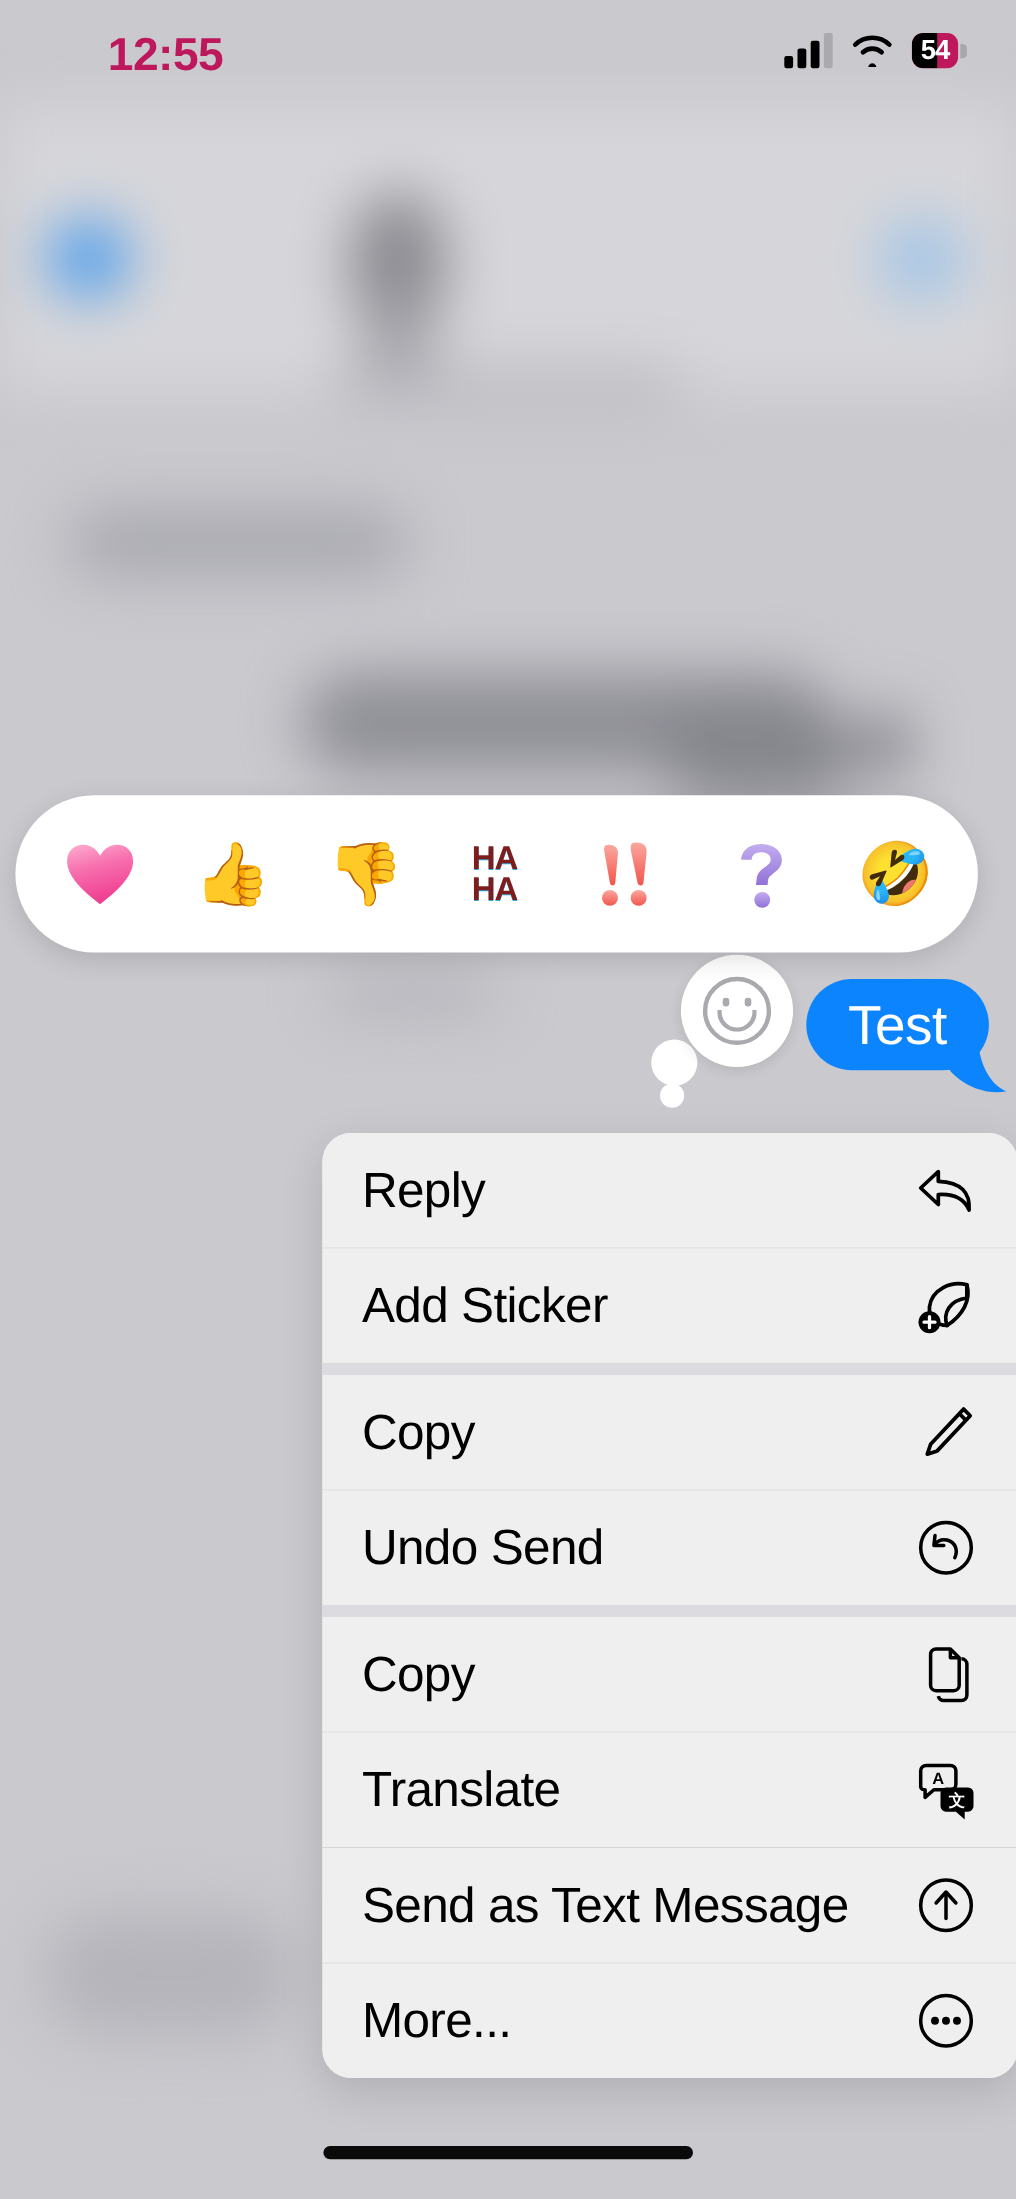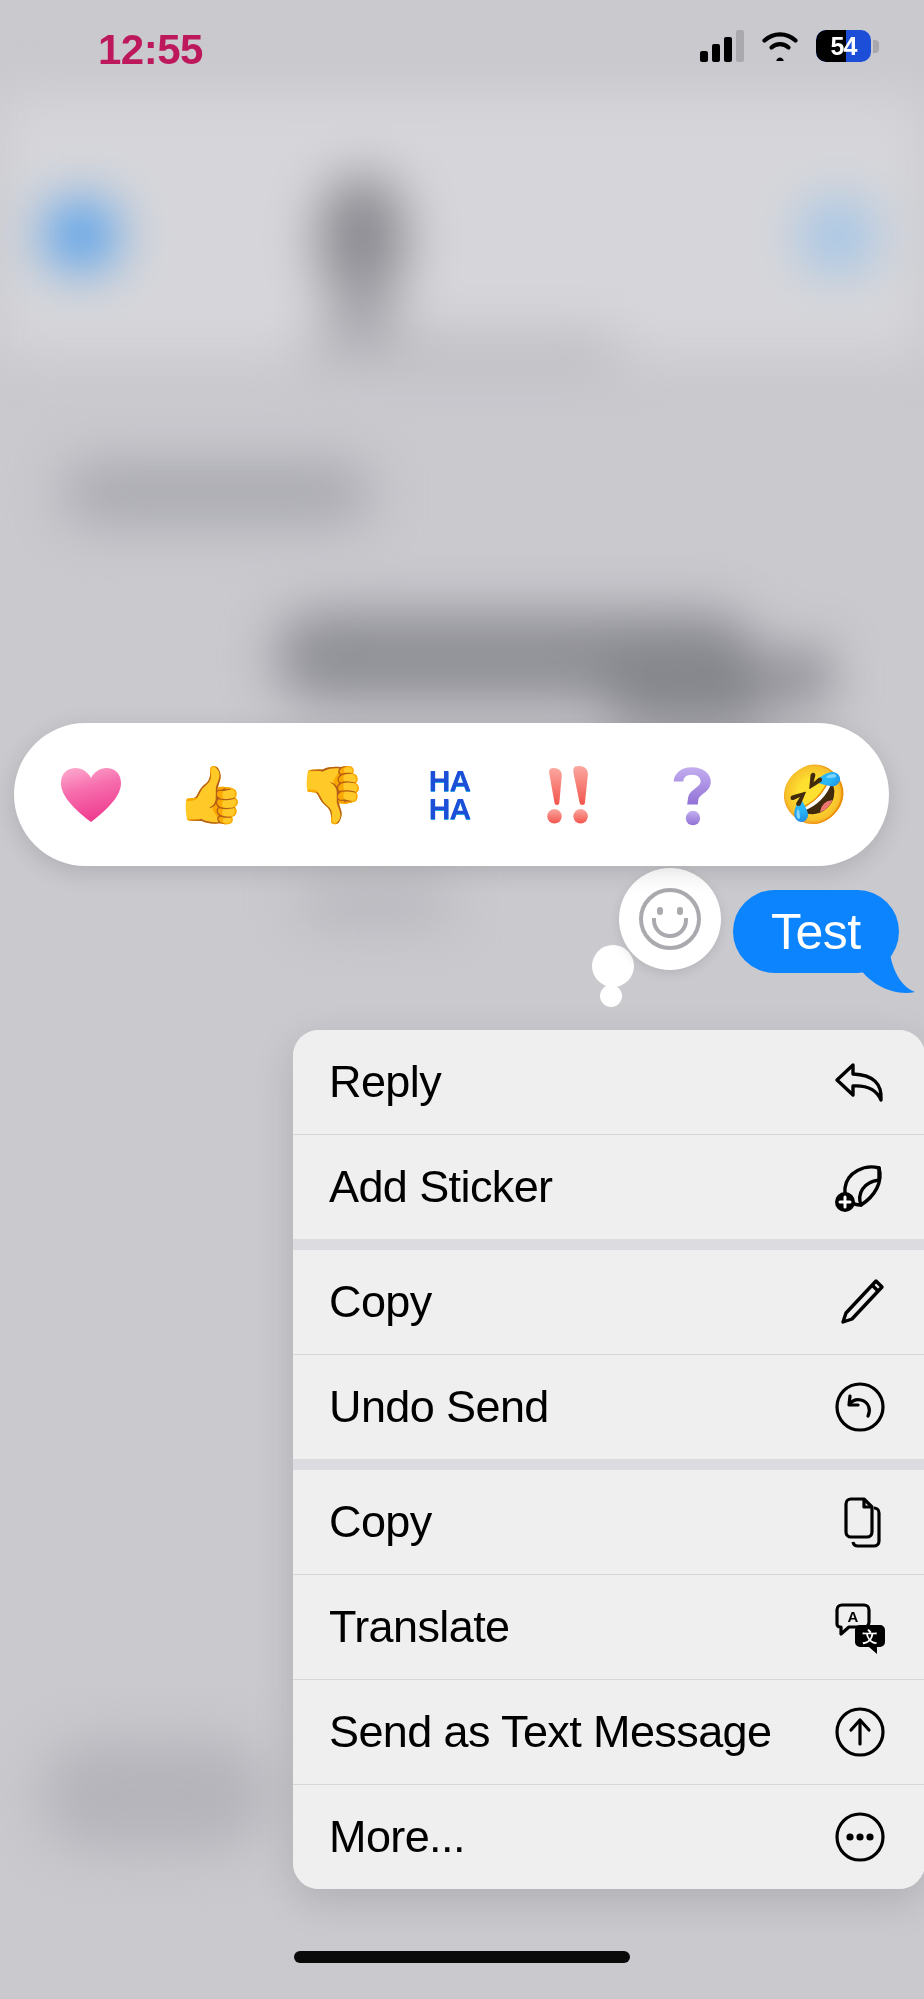--- a/index.html
+++ b/index.html
@@ -86,22 +86,22 @@
     display:flex; align-items:center; gap:16px;
   }
   .sig { display:flex; align-items:flex-end; gap:4px; height:32px; }
   .sig i { display:block; width:8px; background:#000; border-radius:2px; }
   .sig i.b1 { height:11px; }
   .sig i.b2 { height:18px; }
   .sig i.b3 { height:25px; }
   .sig i.b4 { height:32px; background:#aaa9ae; }
   .wifi { position:relative; width:40px; height:30px; }
   .batt {
-    position:relative; width:55px; height:32px;
-    border-radius:10px; background:#1d4ed8; overflow:hidden;
+    position:relative; width:42px; height:32px;
+    border-radius:10px; background:#be185d; overflow:hidden;
   }
   .batt-fill {
     position:absolute; left:0; top:0; bottom:0; width:54%;
     background:#000; border-radius:10px 0 0 10px;
   }
   .batt-num {
     position:absolute; inset:0; display:flex; align-items:center;
     justify-content:center; font-size:25px; font-weight:700;
     color:#fff; letter-spacing:-1px;
   }
@@ -131,21 +131,21 @@
   .tap-up      { width:93px; margin-left:28px; }
   .tap-down    { width:93px; margin-left:28px; }
   .tap-haha    { width:93px; margin-left:24px; }
   .tap-bang    { width:93px; margin-left:26px; }
   .tap-quest   { width:93px; margin-left:30px; }
   .tap-rofl    { width:93px; margin-left:30px; }
   .tap-extra   { width:93px; margin-left:26px; opacity:.35; }
 
   
   .haha-txt {
-    font-size:30px; font-weight:900; color:#1d4ed8;
+    font-size:30px; font-weight:900; color:#7f1d1d;
     line-height:0.92; 
     letter-spacing:-1px;
     text-shadow:0 1px 0 #2ea9dd;
   }
 
   
   #tapback-cloud {
     position:absolute; left:619px; top:868px;
     width:102px; height:102px; border-radius:50%;
     background:#fff; z-index:39;

